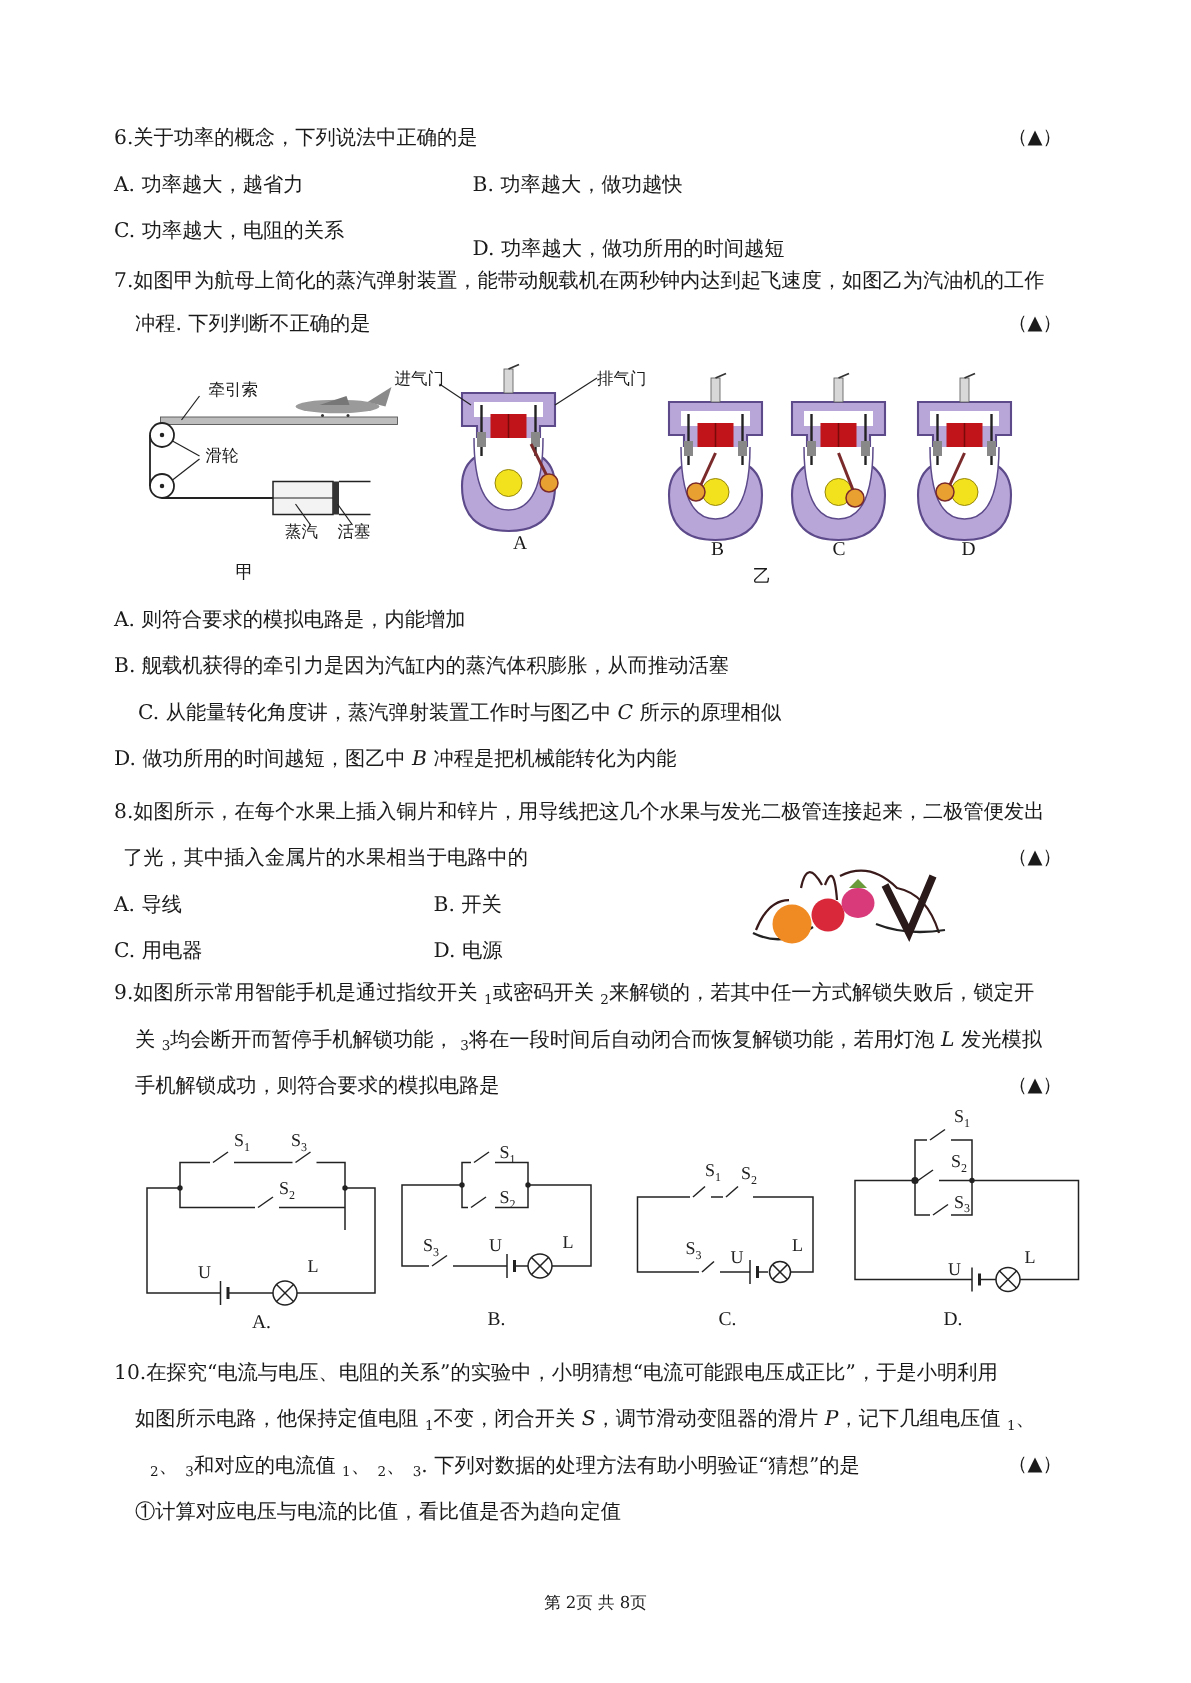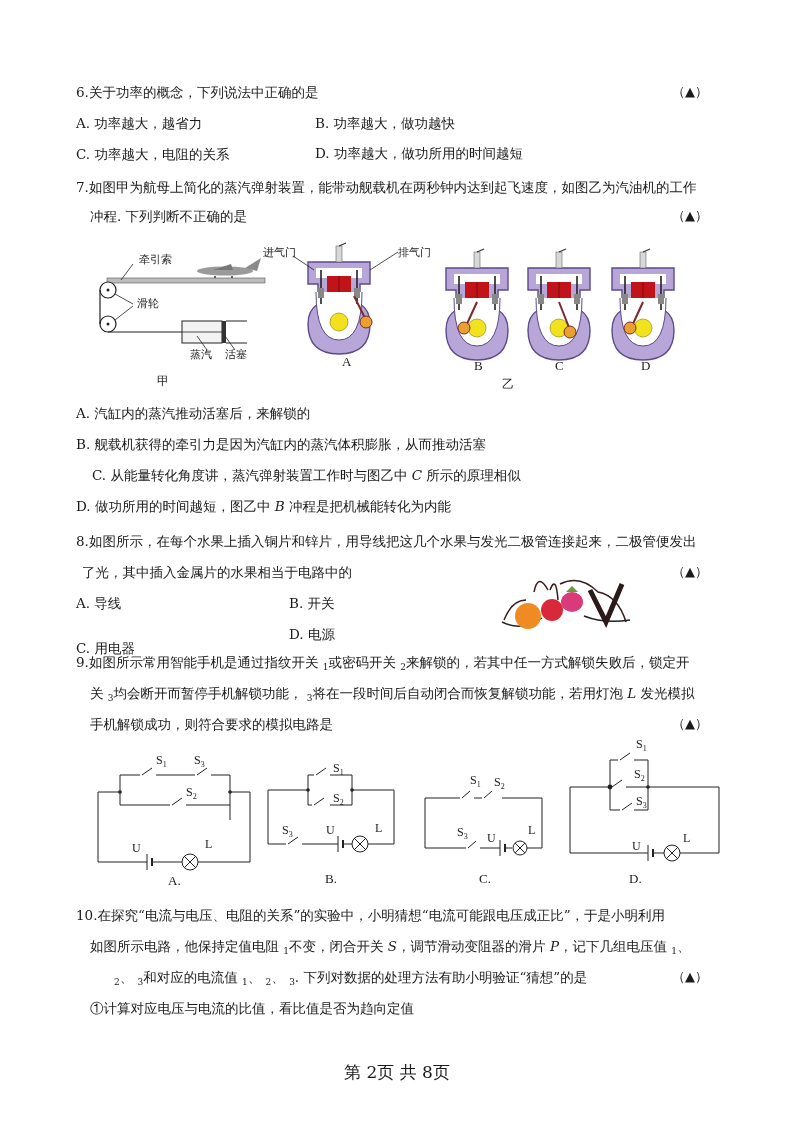--- a/index.html
+++ b/index.html
@@ -5,34 +5,34 @@
   html, body { margin: 0; padding: 0; background: #ffffff; }
   body { width: 794px; height: 1122px; position: relative; overflow: hidden;
          font-family: "DejaVu Serif", "Liberation Serif", serif; color: #1a1a1a; font-size: 13.5px; }
   .line { position: absolute; white-space: nowrap; line-height: 18px; }
   .mark { position: absolute; right: 86px; font-size: 13px; }
   .it { font-style: italic; }
   sub { font-size: 9px; vertical-align: -3px; }
   .fig { position: absolute; }
   .lbl { font-family: "DejaVu Sans", sans-serif; font-size: 11px; position: absolute; }
   .ser { font-family: "Liberation Serif", serif; font-size: 13px; position: absolute; }
-  .footer { position: absolute; top: 1061px; left: 0; width: 794px; text-align: center; font-size: 17px; }
+  .footer { position: absolute; top: 1061px; left: 0; width: 794px; text-align: center; font-size: 11px; }
 </style>
 </head>
 <body>
 
 <div class="line" style="top:83px;left:76px;">
   <span>6.</span><span>关于功率的概念，下列说法中正确的是</span>
 </div>
 <div class="line mark" style="top:83px;">（▲）</div>
 
 <div class="line" style="top:114px;left:76px;"><span>A.</span> <span>功率越大，越省力</span></div>
 <div class="line" style="top:114px;left:315px;"><span>B.</span> <span>功率越大，做功越快</span></div>
 <div class="line" style="top:145px;left:76px;"><span>C.</span> <span>功率越大，电阻的关系</span></div>
-<div class="line" style="top:144px;left:315px;text-align:right;"><span>D.</span> <span>功率越大，做功所用的时间越短</span></div>
+<div class="line" style="top:157px;left:315px;text-align:right;"><span>D.</span> <span>功率越大，做功所用的时间越短</span></div>
 
 <div class="line" style="top:178px;left:76px;">
   <span>7.</span><span>如图甲为航母上简化的蒸汽弹射装置，能带动舰载机在两秒钟内达到起飞速度，如图乙为汽油机的工作</span>
 </div>
 <div class="line" style="top:207px;left:90px;">冲程. 下列判断不正确的是</div>
 <div class="line mark" style="top:207px;">（▲）</div>
 
 <div class="fig" style="left:85px;top:240px;width:200px;height:150px;">
   <svg width="200" height="150">
 
@@ -107,34 +107,34 @@
   </svg>
   <span class="lbl" style="left:5px;top:5px;">进气门</span>
   <span class="lbl" style="left:140px;top:5px;">排气门</span>
   <span class="ser" style="left:84px;top:114px;">A</span>
   <span class="ser" style="left:216px;top:118px;">B</span>
   <span class="ser" style="left:297px;top:118px;">C</span>
   <span class="ser" style="left:383px;top:118px;">D</span>
   <span class="lbl" style="left:244px;top:136px;font-size:12px;">乙</span>
 </div>
 
-<div class="line" style="top:404px;left:76px;"><span>A.</span> <span>汽缸内的蒸汽推动活塞后，来解锁的</span></div>
+<div class="line" style="top:404px;left:76px;"><span>A.</span> <span>则符合要求的模拟电路是，内能增加</span></div>
 <div class="line" style="top:435px;left:76px;"><span>B.</span> <span>舰载机获得的牵引力是因为汽缸内的蒸汽体积膨胀，从而推动活塞</span></div>
 <div class="line" style="top:466px;left:76px;margin-left:16px;"><span>C.</span> <span>从能量转化角度讲，蒸汽弹射装置工作时与图乙中 </span><span class="it">C</span><span> 所示的原理相似</span></div>
 <div class="line" style="top:497px;left:76px;"><span>D.</span> <span>做功所用的时间越短，图乙中 </span><span class="it">B</span><span> 冲程是把机械能转化为内能</span></div>
 
 <div class="line" style="top:532px;left:76px;">
   <span>8.</span><span>如图所示，在每个水果上插入铜片和锌片，用导线把这几个水果与发光二极管连接起来，二极管便发出</span>
 </div>
 <div class="line" style="top:563px;left:82px;">了光，其中插入金属片的水果相当于电路中的</div>
 <div class="line mark" style="top:563px;">（▲）</div>
 
 <div class="line" style="top:594px;left:76px;"><span>A.</span> <span>导线</span></div>
 <div class="line" style="top:594px;left:289px;"><span>B.</span> <span>开关</span></div>
-<div class="line" style="top:625px;left:76px;margin-top:14px;"><span>C.</span> <span>用电器</span></div>
+<div class="line" style="top:625px;left:76px;"><span>C.</span> <span>用电器</span></div>
 <div class="line" style="top:625px;left:289px;"><span>D.</span> <span>电源</span></div>
 
 <div class="fig" style="left:494px;top:572px;width:150px;height:62px;">
   <svg width="150" height="62">
     <path d="M10,48 q8,-20 22,-20 M40,20 q4,-20 14,-2 M56,18 q6,-16 8,10 M66,12 q20,-10 38,8 q20,4 28,30" stroke="#3a1a1a" stroke-width="1.5" fill="none"></path>
     <path d="M8,50 q20,10 40,-4 M90,44 q20,8 46,4" stroke="#222" stroke-width="1.5" fill="none"></path>
     <circle cx="34" cy="44" r="13" fill="#f08a22"></circle>
     <circle cx="58" cy="38" r="11" fill="#d8283a"></circle>
     <ellipse cx="78" cy="30" rx="11" ry="10" fill="#d83a7a"></ellipse>
     <polygon points="72,20 78,14 84,20" fill="#6a9a3a"></polygon>
@@ -262,19 +262,19 @@
   <span class="ser" style="left:389px;top:141px;">C.</span>
   <span class="ser" style="left:539px;top:141px;">D.</span>
 </div>
 
 <div class="line" style="top:906px;left:76px;text-align:right;">
   <span>10.</span><span>在探究“电流与电压、电阻的关系”的实验中，小明猜想“电流可能跟电压成正比”，于是小明利用</span>
 </div>
 <div class="line" style="top:937px;left:90px;">
   <span>如图所示电路，他保持定值电阻 </span><sub>1</sub><span>不变，闭合开关 </span><span class="it">S</span><span>，调节滑动变阻器的滑片 </span><span class="it">P</span><span>，记下几组电压值 </span><sub>1</sub><span>、</span>
 </div>
-<div class="line" style="top:968px;left:114px;">
+<div class="line" style="top:968px;left:100px;">
   <sub>2</sub><span>、 </span><sub>3</sub><span>和对应的电流值 </span><sub>1</sub><span>、 </span><sub>2</sub><span>、 </span><sub>3</sub><span>. 下列对数据的处理方法有助小明验证“猜想”的是</span>
 </div>
 <div class="line mark" style="top:968px;">（▲）</div>
 <div class="line" style="top:999px;left:90px;"><span>①</span><span>计算对应电压与电流的比值，看比值是否为趋向定值</span></div>
 
 <div class="footer">第 2页 共 8页</div>
 
 </body></html>

